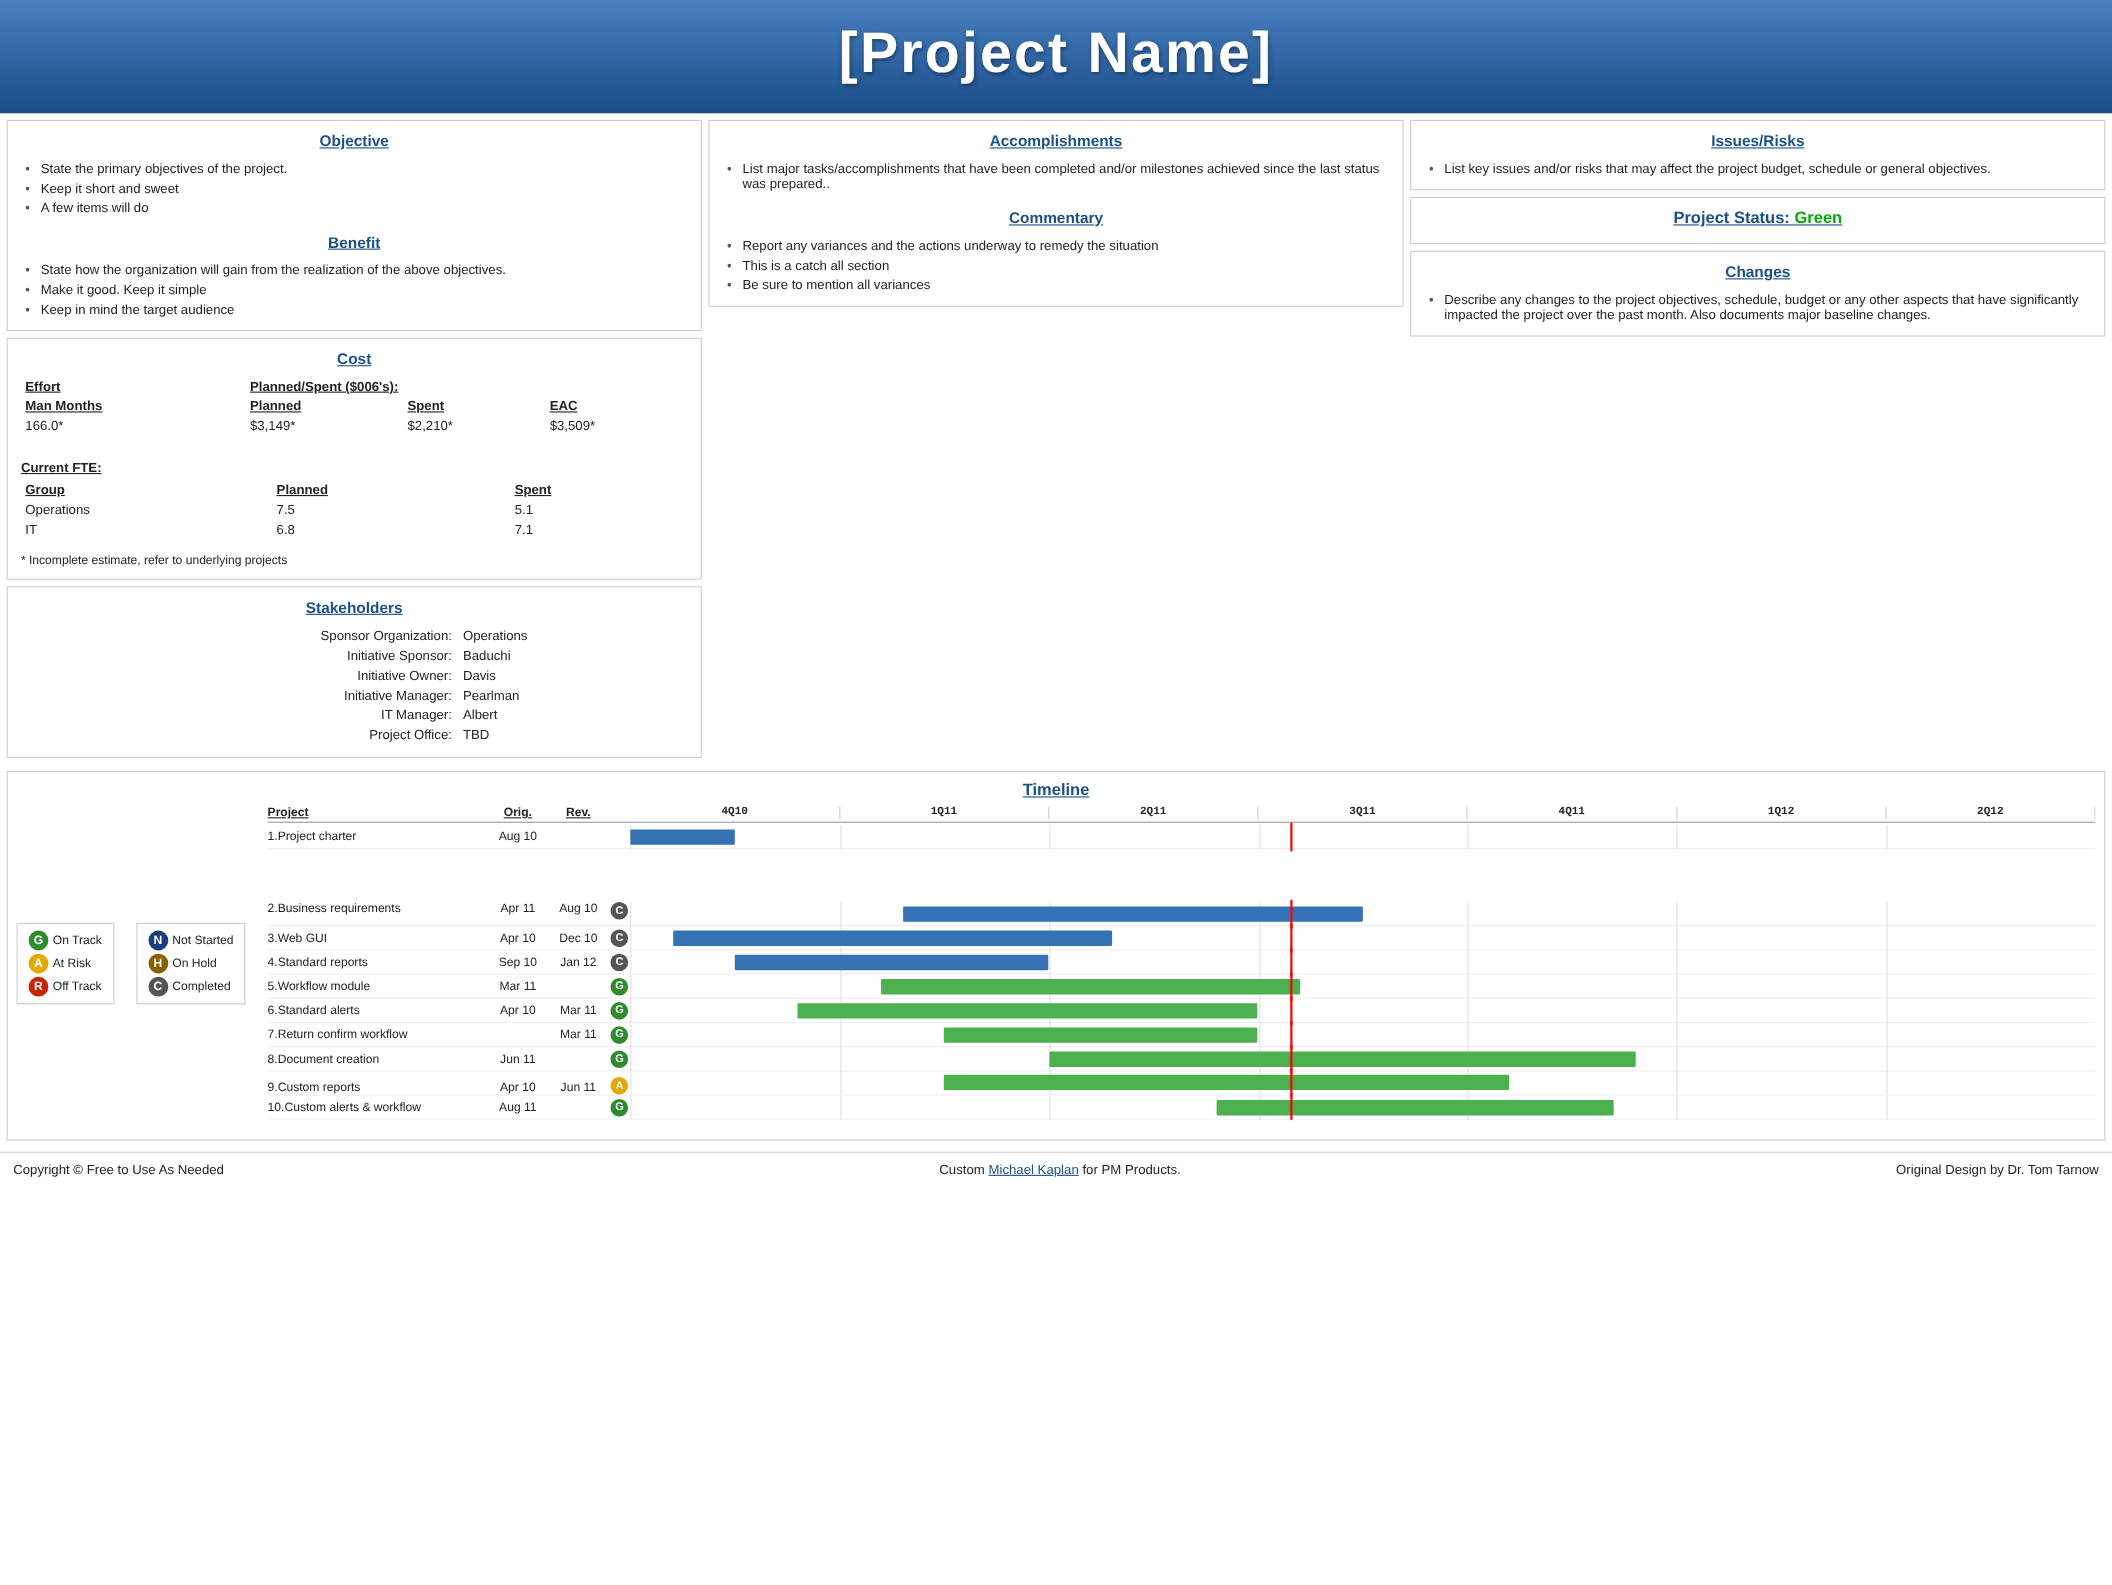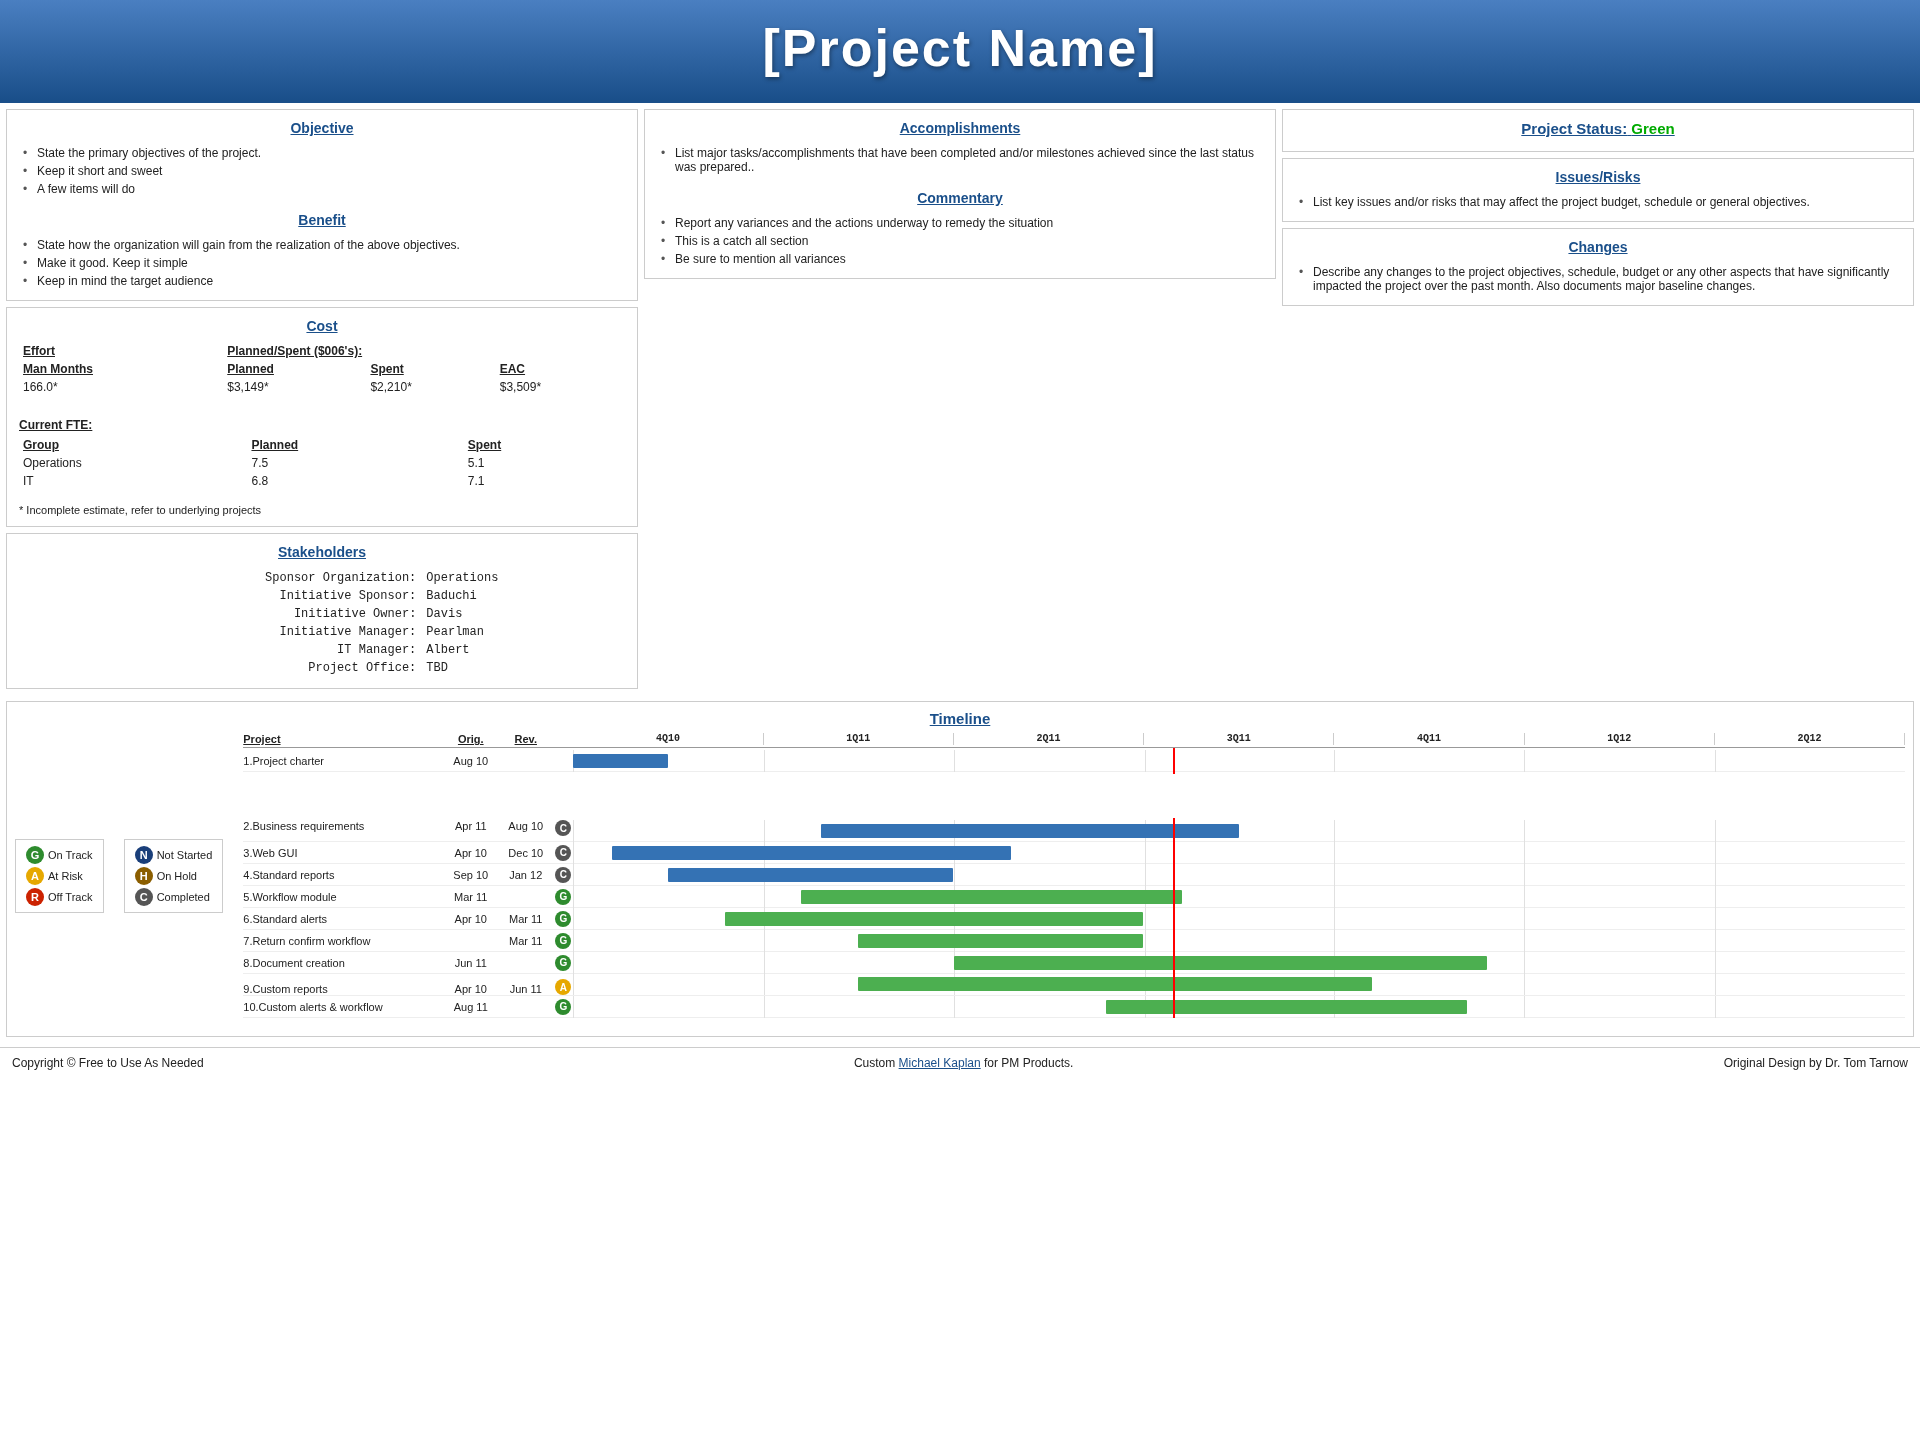--- a/index.html
+++ b/index.html
@@ -175,21 +175,20 @@
     .footer a {
       color: #1a4f8a;
     }
 
     .stakeholders-table {
       width: 100%;
       font-size: 12px;
     }
     .stakeholders-table td {
       padding: 1px 4px;
-      font-family: Liberation Mono, monospace;
     }
     .stakeholders-table .label-cell {
       text-align: right;
       white-space: nowrap;
     }
   </style>
 </head>
 <body>
 
 <div class="header">
@@ -309,31 +308,31 @@
         <li>Report any variances and the actions underway to remedy the situation</li>
         <li>This is a catch all section</li>
         <li>Be sure to mention all variances</li>
       </ul>
     </div>
   </div>
 
   <div class="right-col">
 
     <div class="panel">
+      <div class="panel-title">Issues/Risks</div>
+      <ul>
+        <li>List key issues and/or risks that may affect the project budget, schedule or general objectives.</li>
+      </ul>
+    </div>
+
+    <div class="panel">
       <div style="text-align:center; font-size:15px; font-weight:bold; text-decoration:underline; color:#1a4f8a; margin-bottom:4px;">
         <span>Project Status:</span>
         <span class="status-green">Green</span>
       </div>
-    </div>
-
-    <div class="panel">
-      <div class="panel-title">Issues/Risks</div>
-      <ul>
-        <li>List key issues and/or risks that may affect the project budget, schedule or general objectives.</li>
-      </ul>
     </div>
 
     <div class="panel">
       <div class="panel-title">Changes</div>
       <ul>
         <li>Describe any changes to the project objectives, schedule, budget or any other aspects that have significantly impacted the project over the past month. Also documents major baseline changes.</li>
       </ul>
     </div>
 
   </div>

